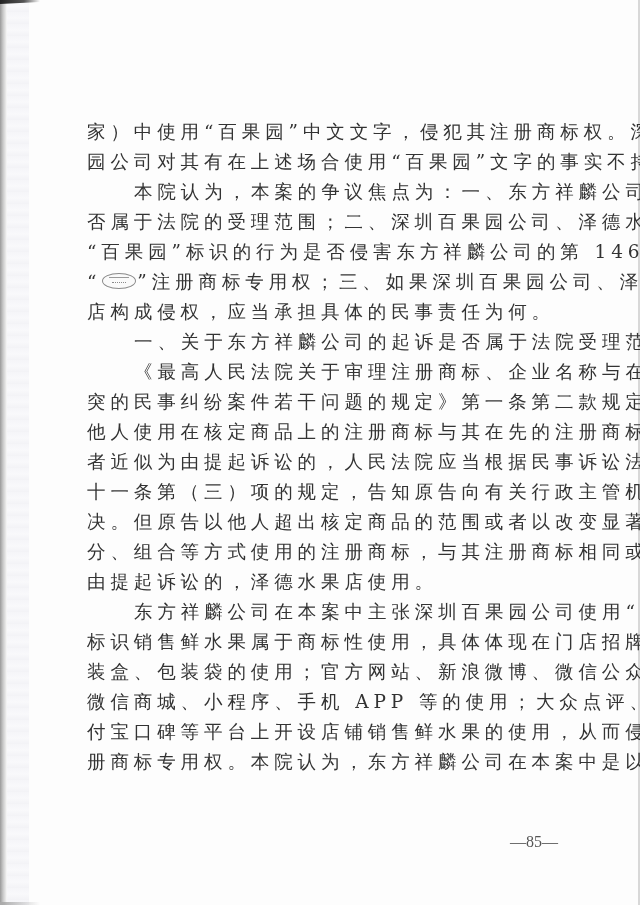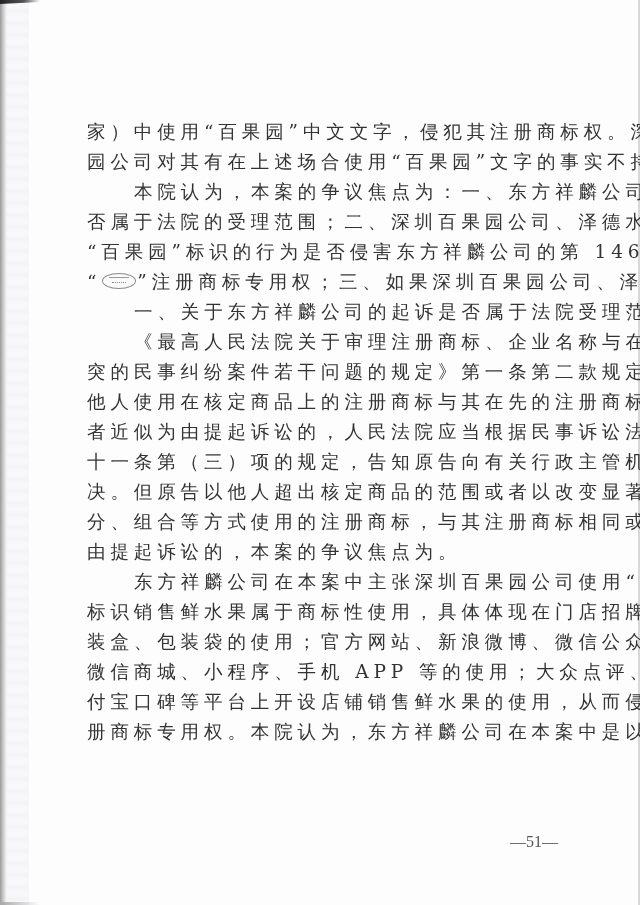--- a/index.html
+++ b/index.html
@@ -117,31 +117,32 @@
   <div class="right-edge"></div>
   <div class="bottom-edge"></div>
 
   <div class="body-text">
     <div class="line">家）中使用“百果园”中文文字，侵犯其注册商标权。深圳百果</div>
     <div class="line">园公司对其有在上述场合使用“百果园”文字的事实不持异议，</div>
     <div class="line indent">本院认为，本案的争议焦点为：一、东方祥麟公司的起诉是</div>
     <div class="line">否属于法院的受理范围；二、深圳百果园公司、泽德水果店使用</div>
     <div class="line">“百果园”标识的行为是否侵害东方祥麟公司的第 1466895 号</div>
     <div class="line"><span>“</span><span class="trademark-logo"></span><span>”</span><span>注册商标专用权；三、如果深圳百果园公司、泽德水果</span></div>
+    <div class="line">店构成侵权，应当承担具体的民事责任为何。</div>
     <div class="line indent">一、关于东方祥麟公司的起诉是否属于法院受理范围的问题</div>
     <div class="line indent">《最高人民法院关于审理注册商标、企业名称与在先权利冲</div>
     <div class="line">突的民事纠纷案件若干问题的规定》第一条第二款规定，原告以</div>
     <div class="line">他人使用在核定商品上的注册商标与其在先的注册商标相同或</div>
     <div class="line">者近似为由提起诉讼的，人民法院应当根据民事诉讼法第一百一</div>
     <div class="line">十一条第（三）项的规定，告知原告向有关行政主管机关申请解</div>
     <div class="line">决。但原告以他人超出核定商品的范围或者以改变显著特征、拆</div>
     <div class="line">分、组合等方式使用的注册商标，与其注册商标相同或者近似为</div>
-    <div class="line">由提起诉讼的，本案的争议焦点为。</div>
+    <div class="line">由提起诉讼的，泽德水果店使用。</div>
     <div class="line indent">东方祥麟公司在本案中主张深圳百果园公司使用“百果园”</div>
     <div class="line">标识销售鲜水果属于商标性使用，具体体现在门店招牌、产品包</div>
     <div class="line">装盒、包装袋的使用；官方网站、新浪微博、微信公众号的使用；</div>
     <div class="line">微信商城、小程序、手机 APP 等的使用；大众点评、饿了么、支</div>
     <div class="line">付宝口碑等平台上开设店铺销售鲜水果的使用，从而侵犯了其注</div>
     <div class="line">册商标专用权。本院认为，东方祥麟公司在本案中是以深圳百果</div>
   </div>
 
-  <div class="page-number">—51—</div>
+  <div class="page-number">—85—</div>
 </div>
 
 </body></html>

